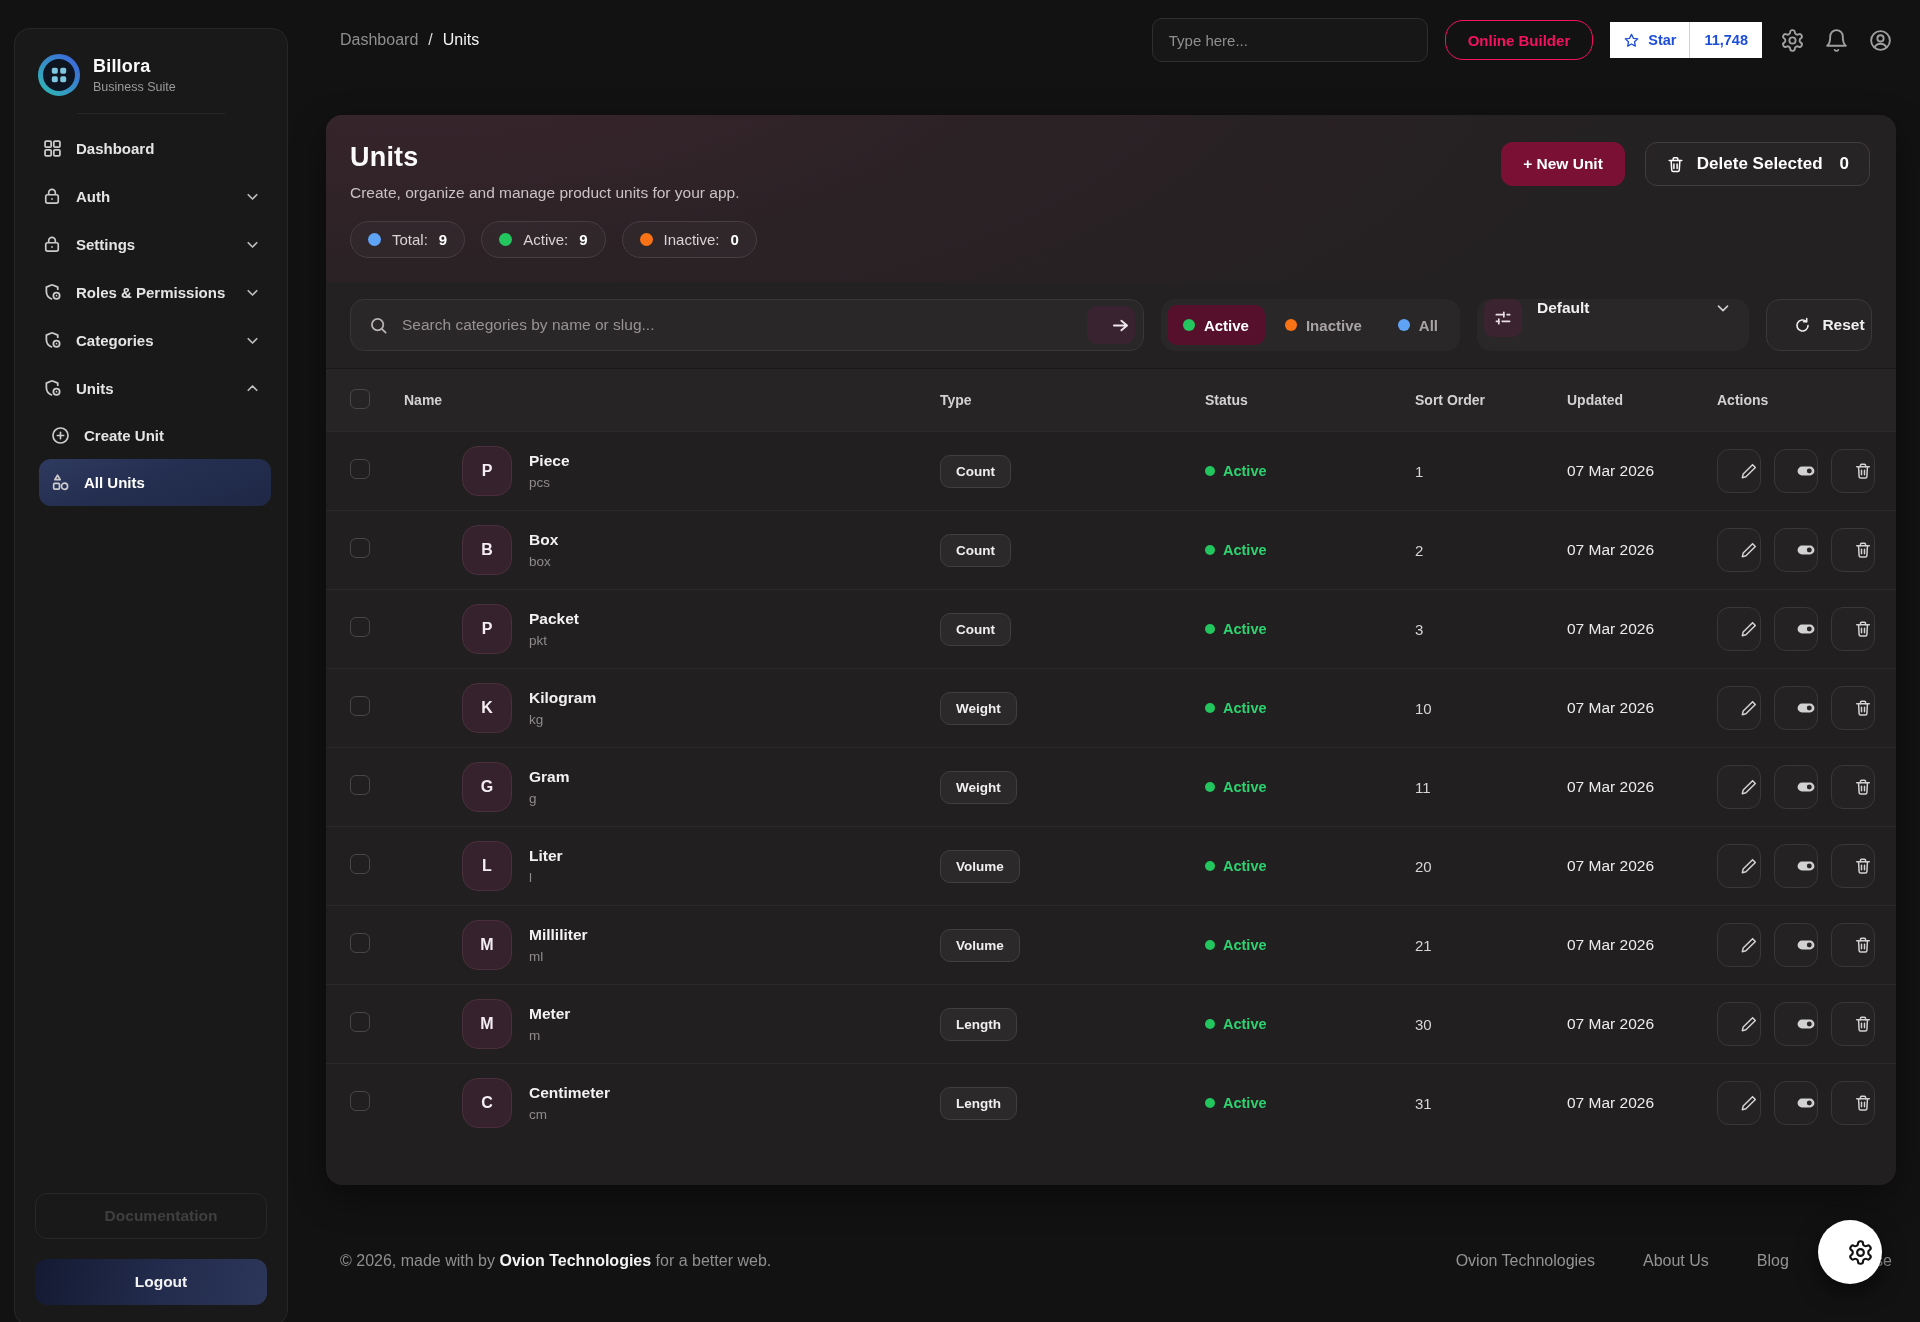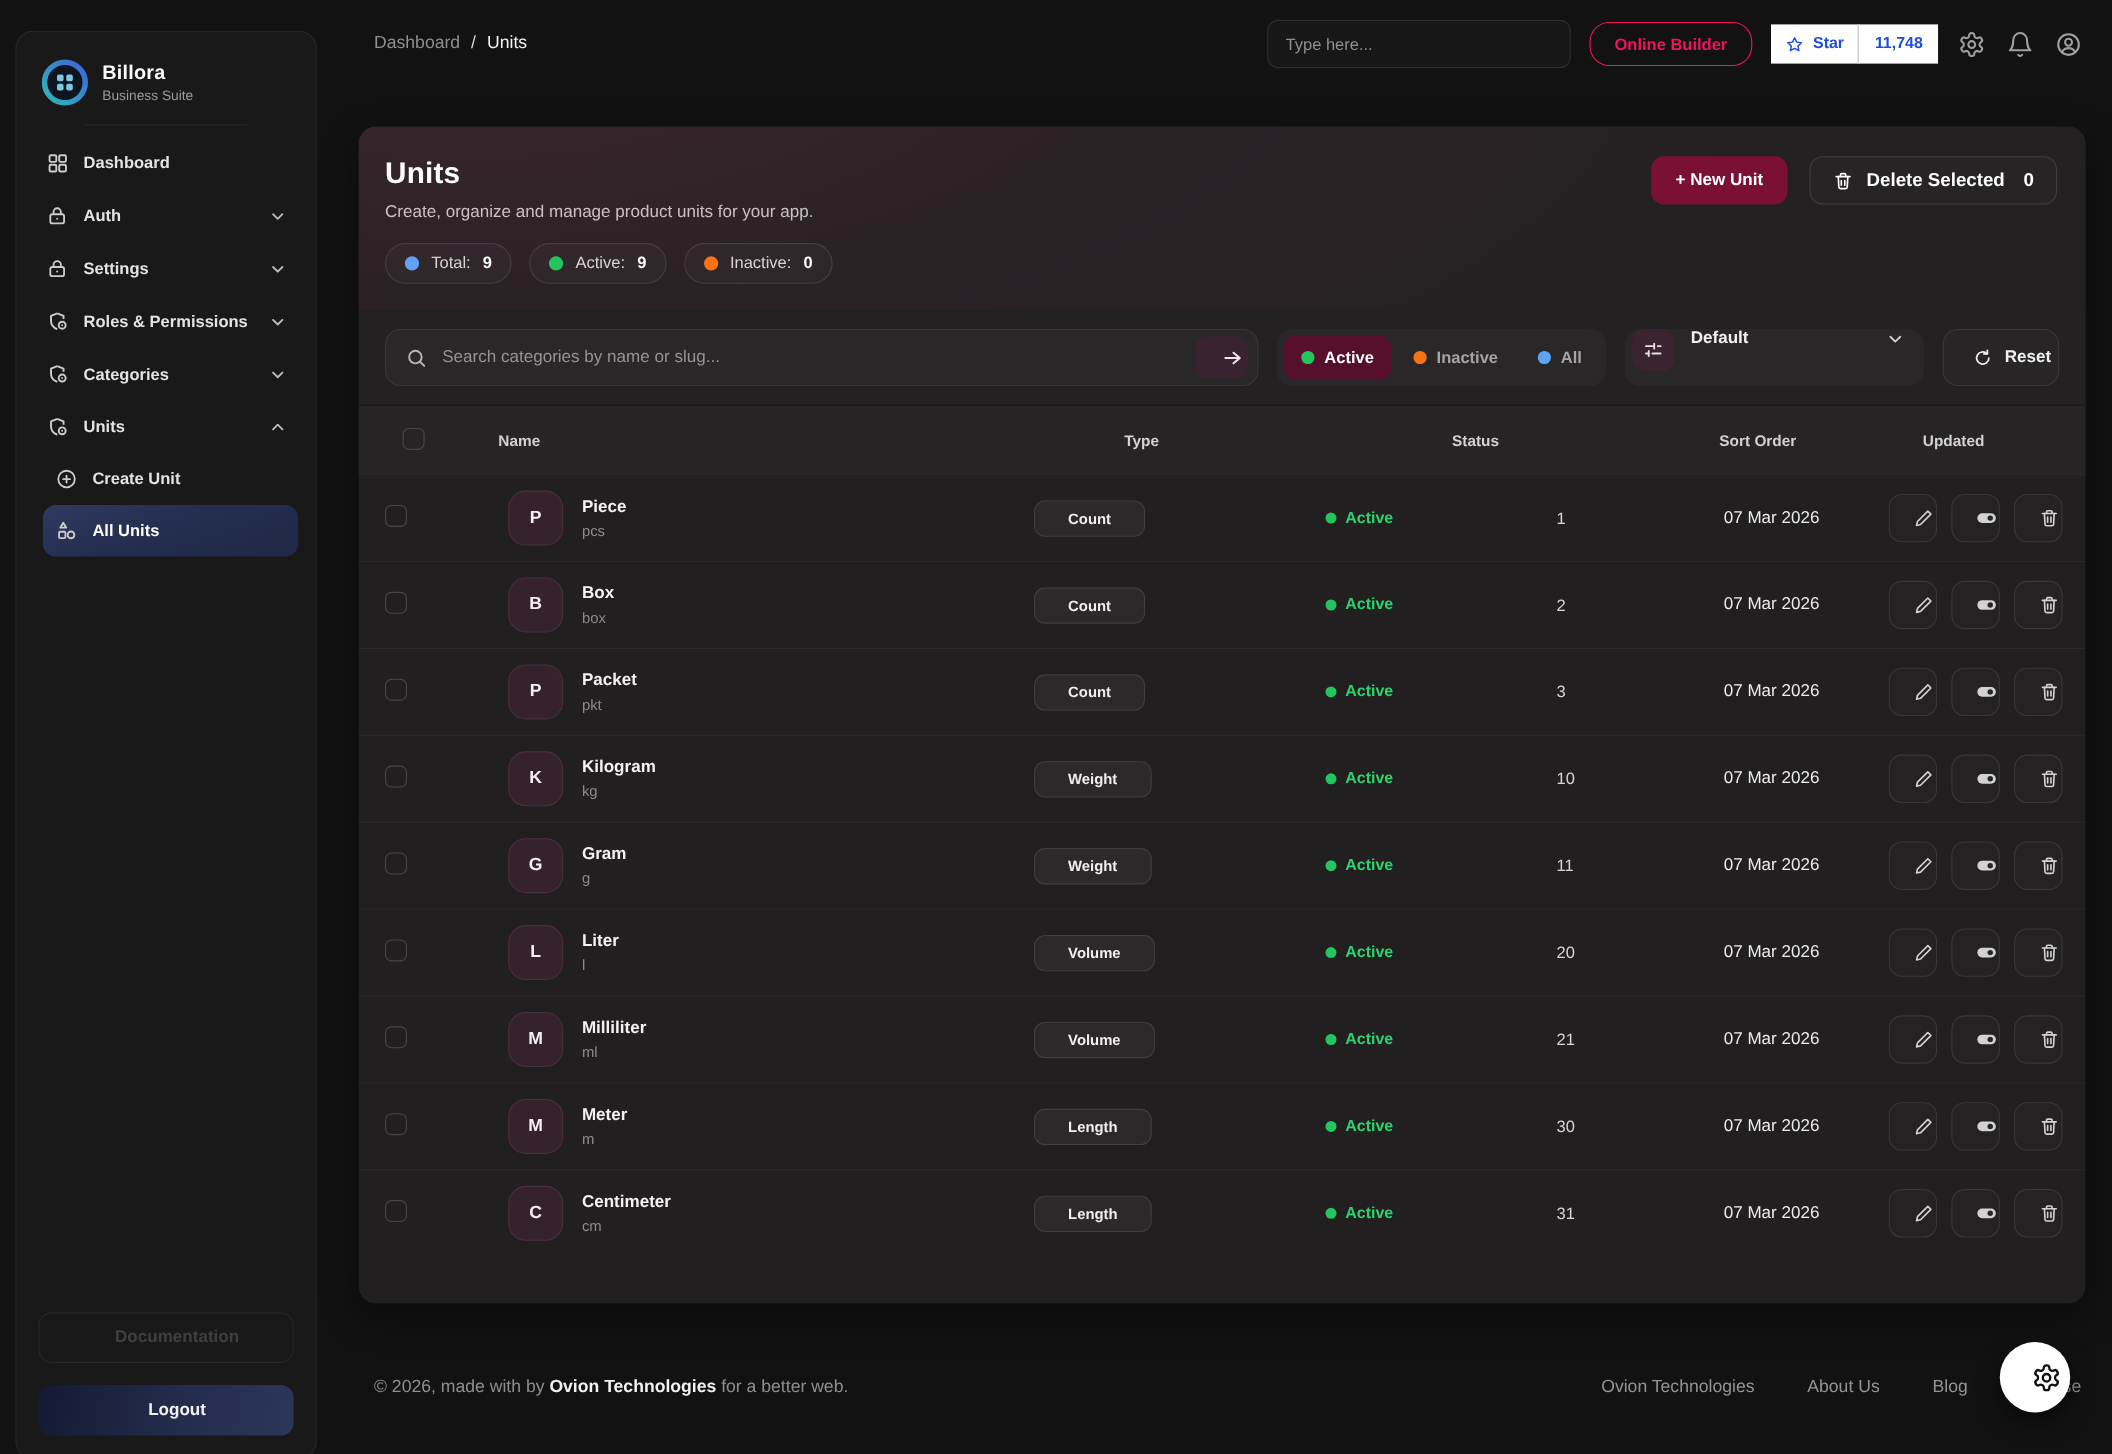--- a/index.html
+++ b/index.html
@@ -113,38 +113,38 @@
   .sort-label { font-size: 15.5px; font-weight: 700; color: #f2f2f2; }
   .sort-select .chev { margin-left: auto; color: #cfcfcf; }
   .reset-btn {
     width: 106px; height: 52px; border-radius: 14px; border: 1px solid #3b3839; background: rgba(255,255,255,.02);
     color: #f0f0f0; font-size: 15.5px; font-weight: 700; display: flex; align-items: center; justify-content: center; gap: 10px; flex: none;
   }
 
   
   .thead {
     display: grid; grid-template-columns: 54px 536px 265px 210px 152px 150px 1fr;
-    align-items: center; height: 62px; padding: 0 40px; background: #272425;
-    font-size: 14px; font-weight: 700; color: #d2d2d2; gap: 33px;
+    align-items: center; height: 62px; padding: 0 24px; background: #272425;
+    font-size: 14px; font-weight: 700; color: #d2d2d2;
   }
   .row {
     display: grid; grid-template-columns: 54px 536px 265px 210px 152px 150px 1fr;
     align-items: center; height: 79px; padding: 0 24px; border-top: 1px solid #2b292a;
   }
   .checkbox { width: 20px; height: 20px; border-radius: 6px; border: 1.5px solid #4a4648; display: inline-block; cursor: pointer; }
   .name-cell { display: flex; align-items: center; gap: 17px; padding-left: 58px; }
   .avatar {
     width: 50px; height: 50px; border-radius: 16px; background: #36222c; border: 1px solid #4a303c;
     display: flex; align-items: center; justify-content: center; font-weight: 800; font-size: 16px; color: #f5eef1; flex: none;
   }
   .nm { display: flex; flex-direction: column; gap: 5px; }
   .unit-name { font-size: 15.5px; font-weight: 700; color: #f3f1f2; }
   .unit-slug { font-size: 13.5px; color: #8f8a8c; }
   .type-chip {
-    display: inline-flex; align-items: center; height: 33px; padding: 0 30px; border-radius: 10px;
+    display: inline-flex; align-items: center; height: 33px; padding: 0 15px; border-radius: 10px;
     background: #2b2929; border: 1px solid #413e3f; font-size: 13.5px; font-weight: 700; color: #f0eeef;
   }
   .status-cell { display: flex; align-items: center; gap: 8px; font-size: 14.5px; font-weight: 700; color: #2dd36f; }
   .status-dot { width: 10px; height: 10px; border-radius: 50%; background: #22c55e; flex: none; }
   .sort-cell { font-size: 15px; color: #d6d6d6; }
   .updated-cell { font-size: 15.5px; color: #ececec; }
   .actions-cell { display: flex; gap: 13px; }
   .action-btn {
     width: 44px; height: 44px; border-radius: 12px; border: 1px solid #3a3737; background: rgba(255,255,255,.015);
     color: #d2d2d2; display: flex; align-items: center; justify-content: center;

